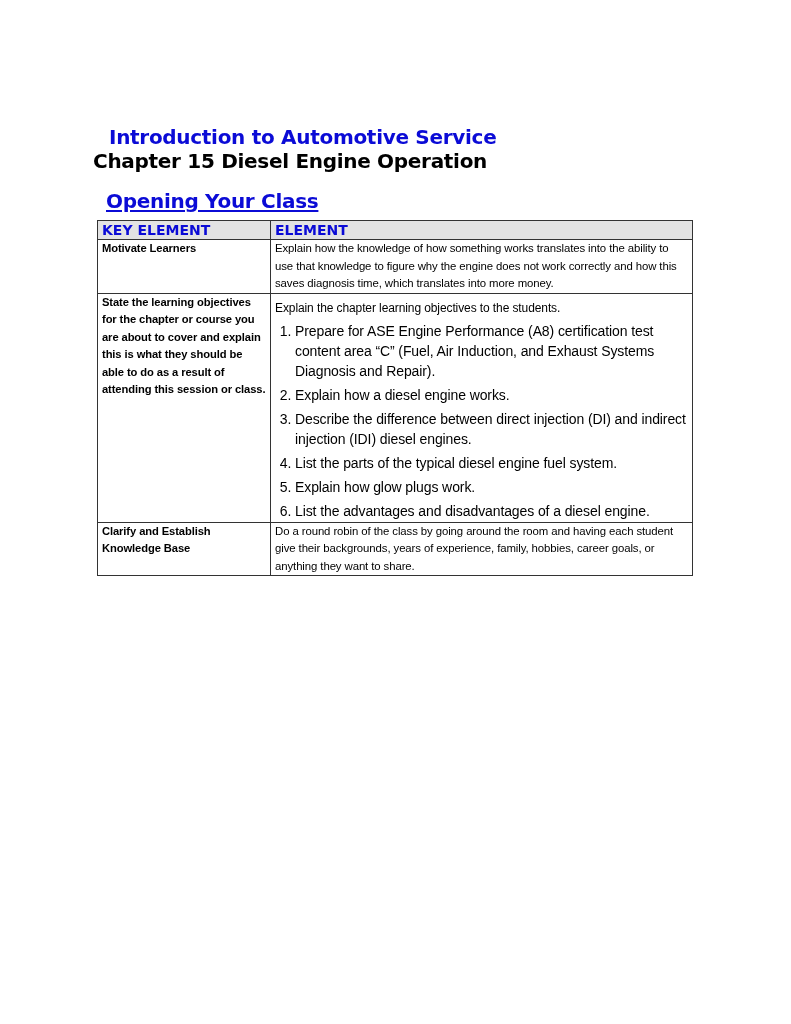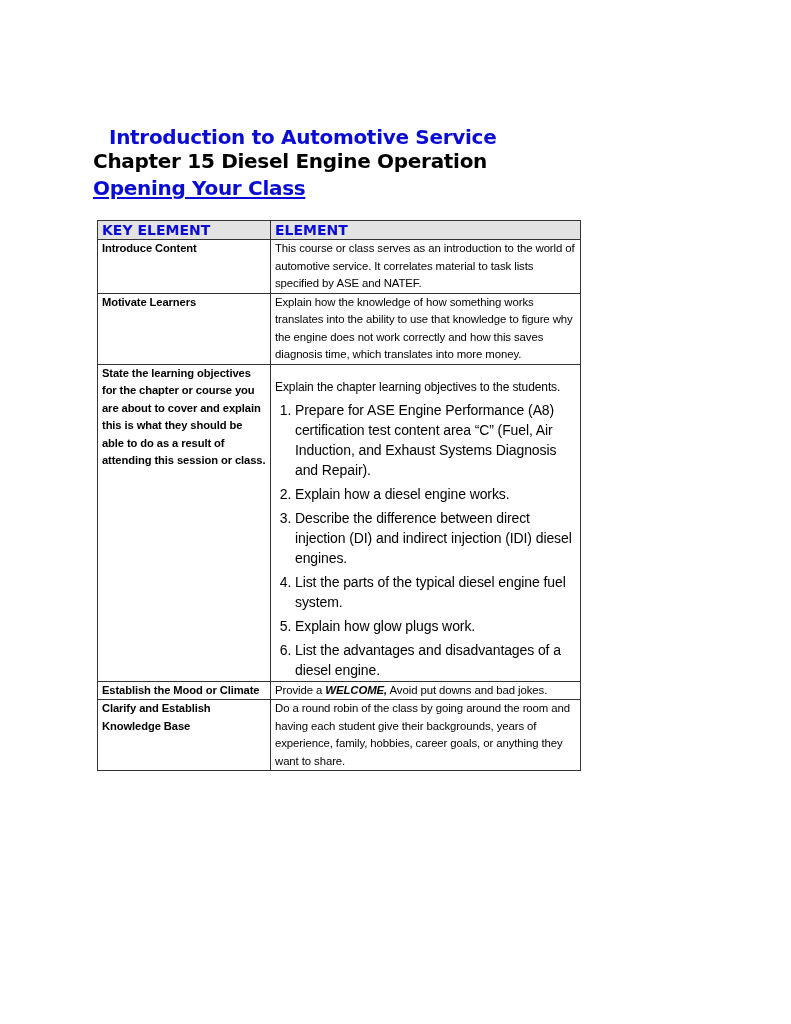--- a/index.html
+++ b/index.html
@@ -3,31 +3,31 @@
   <meta charset="utf-8">
   <style>
     html, body { margin: 0; padding: 0; background: #ffffff; }
     body { width: 791px; height: 1024px; position: relative; overflow: hidden;
            font-family: "Liberation Sans", sans-serif; color: #000; }
     .title1 { position: absolute; left: 93px; top: 109px; font-family: "DejaVu Sans", sans-serif;
               font-weight: bold; font-size: 20px; color: #0b0bd6; letter-spacing: -0.3px; margin: 16px; }
     .title2 { position: absolute; left: 93px; top: 149px; font-family: "DejaVu Sans", sans-serif;
               font-weight: bold; font-size: 20px; color: #000000; letter-spacing: -0.3px; margin: 0; }
     .title3 { position: absolute; left: 93px; top: 176px; font-family: "DejaVu Sans", sans-serif;
-              font-weight: bold; font-size: 20px; color: #0b0bd6; letter-spacing: -0.3px; margin: 0;
+              font-weight: bold; font-size: 20px; color: #0b0bd6; letter-spacing: -0.3px; margin: 13px;
               text-decoration: underline; text-underline-offset: 2px; }
-    table.doc { position: absolute; left: 97px; top: 220px; width: 484px; border-collapse: collapse;
+    table.doc { position: absolute; left: 97px; top: 220px; width: 596px; border-collapse: collapse;
                 font-family: "Liberation Sans", sans-serif; font-size: 11.4px; line-height: 17.5px; }
     table.doc td, table.doc th { border: 1px solid #333; vertical-align: top; padding: 0 4px 0 4px; text-align: left; }
     table.doc th { background: #e3e3e3; font-family: "DejaVu Sans", sans-serif; font-weight: bold;
                    font-size: 14px; color: #0b0bd6; line-height: 17px; padding-top: 1px; padding-bottom: 0; }
     table.doc col.c1 { width: 173px; }
     table.doc td.key { font-weight: bold; font-size: 11.2px; letter-spacing: -0.1px; }
     table.doc td.ex { font-size: 11.4px; letter-spacing: -0.1px; }
-    .obj-intro { font-size: 12px; margin: 14px 0 4px 0; line-height: 17px; }
+    .obj-intro { font-size: 12px; margin: 6px 0 4px 0; line-height: 17px; }
     ol.obj { margin: 0; padding: 0 0 0 20px; font-size: 14px; line-height: 20px; }
     ol.obj li { margin: 0 0 4px 0; padding-left: 0; }
     ol.obj li:last-child { margin-bottom: 1px; }
     .welcome { font-weight: bold; font-style: italic; }
   </style>
 </head>
 <body>
 
 <h1 class="title1">Introduction to Automotive Service</h1>
 <h2 class="title2">Chapter 15 Diesel Engine Operation</h2>
@@ -39,43 +39,35 @@
       <col class="c2">
     </colgroup>
   <thead>
     <tr>
       <th>KEY ELEMENT</th>
       <th>ELEMENT</th>
     </tr>
   </thead>
   <tbody>
     <tr>
-      <td class="key">Introduce Content</td>
-      <td class="ex">This course or class serves as an introduction to the world of automotive service. It correlates material to task lists specified by ASE and NATEF.</td>
-    </tr>
-    <tr>
       <td class="key">Motivate Learners</td>
       <td class="ex">Explain how the knowledge of how something works translates into the ability to use that knowledge to figure why the engine does not work correctly and how this saves diagnosis time, which translates into more money.</td>
     </tr>
     <tr>
       <td class="key">State the learning objectives for the chapter or course you are about to cover and explain this is what they should be able to do as a result of attending this session or class.</td>
       <td class="ex">
         <div class="obj-intro">Explain the chapter learning objectives to the students.</div>
         <ol class="obj">
           <li>Prepare for ASE Engine Performance (A8) certification test content area “C” (Fuel, Air Induction, and Exhaust Systems Diagnosis and Repair).</li>
           <li>Explain how a diesel engine works.</li>
           <li>Describe the difference between direct injection (DI) and indirect injection (IDI) diesel engines.</li>
           <li>List the parts of the typical diesel engine fuel system.</li>
           <li>Explain how glow plugs work.</li>
           <li>List the advantages and disadvantages of a diesel engine.</li>
         </ol>
       </td>
     </tr>
     <tr>
-      <td class="key">Establish the Mood or Climate</td>
-      <td class="ex"><span>Provide a </span><span class="welcome">WELCOME,</span><span> Avoid put downs and bad jokes.</span></td>
-    </tr>
-    <tr>
       <td class="key">Clarify and Establish Knowledge Base</td>
       <td class="ex">Do a round robin of the class by going around the room and having each student give their backgrounds, years of experience, family, hobbies, career goals, or anything they want to share.</td>
     </tr>
   </tbody>
 </table>
 
 </body></html>

